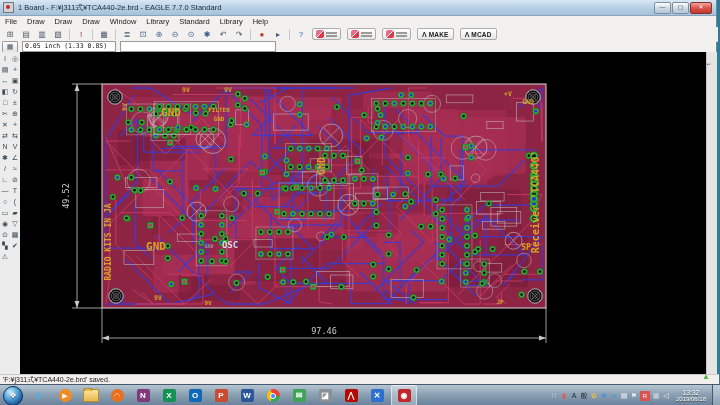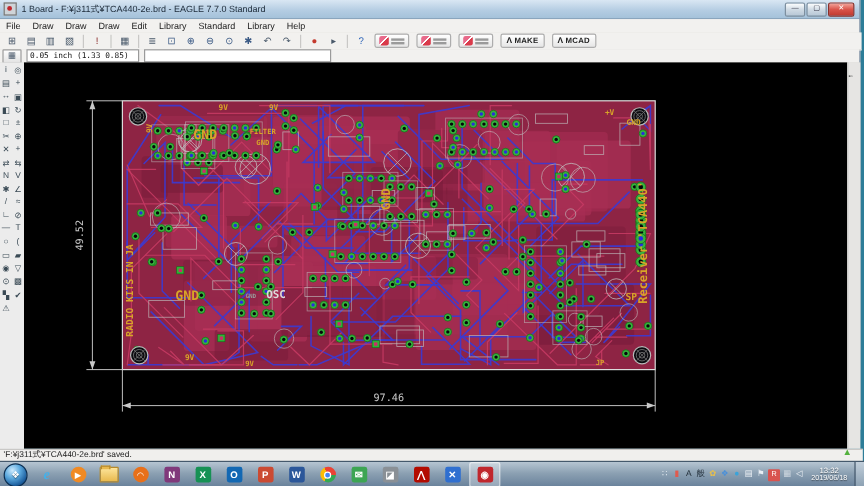--- a/index.html
+++ b/index.html
@@ -116,21 +116,21 @@
         <span class="wb">▢</span>
         <span class="wb close">✕</span>
       </span>
     </div>
 
     <div class="menubar" id="menubar">
         <span class="menu-item">File</span>
         <span class="menu-item">Draw</span>
         <span class="menu-item">Draw</span>
         <span class="menu-item">Draw</span>
-        <span class="menu-item">Edit</span>
+        <span class="menu-item">Window</span>
         <span class="menu-item">Library</span>
         <span class="menu-item">Standard</span>
         <span class="menu-item">Library</span>
         <span class="menu-item">Help</span>
       </div>
 
     <div class="toolbar" id="toolbar">
       <span id="tb-icons" style="display:flex;align-items:center">
           <span class="tbicon" style="color: rgb(73, 89, 106);">⊞</span>
           <span class="tbicon" style="color: rgb(73, 89, 106);">▤</span>

